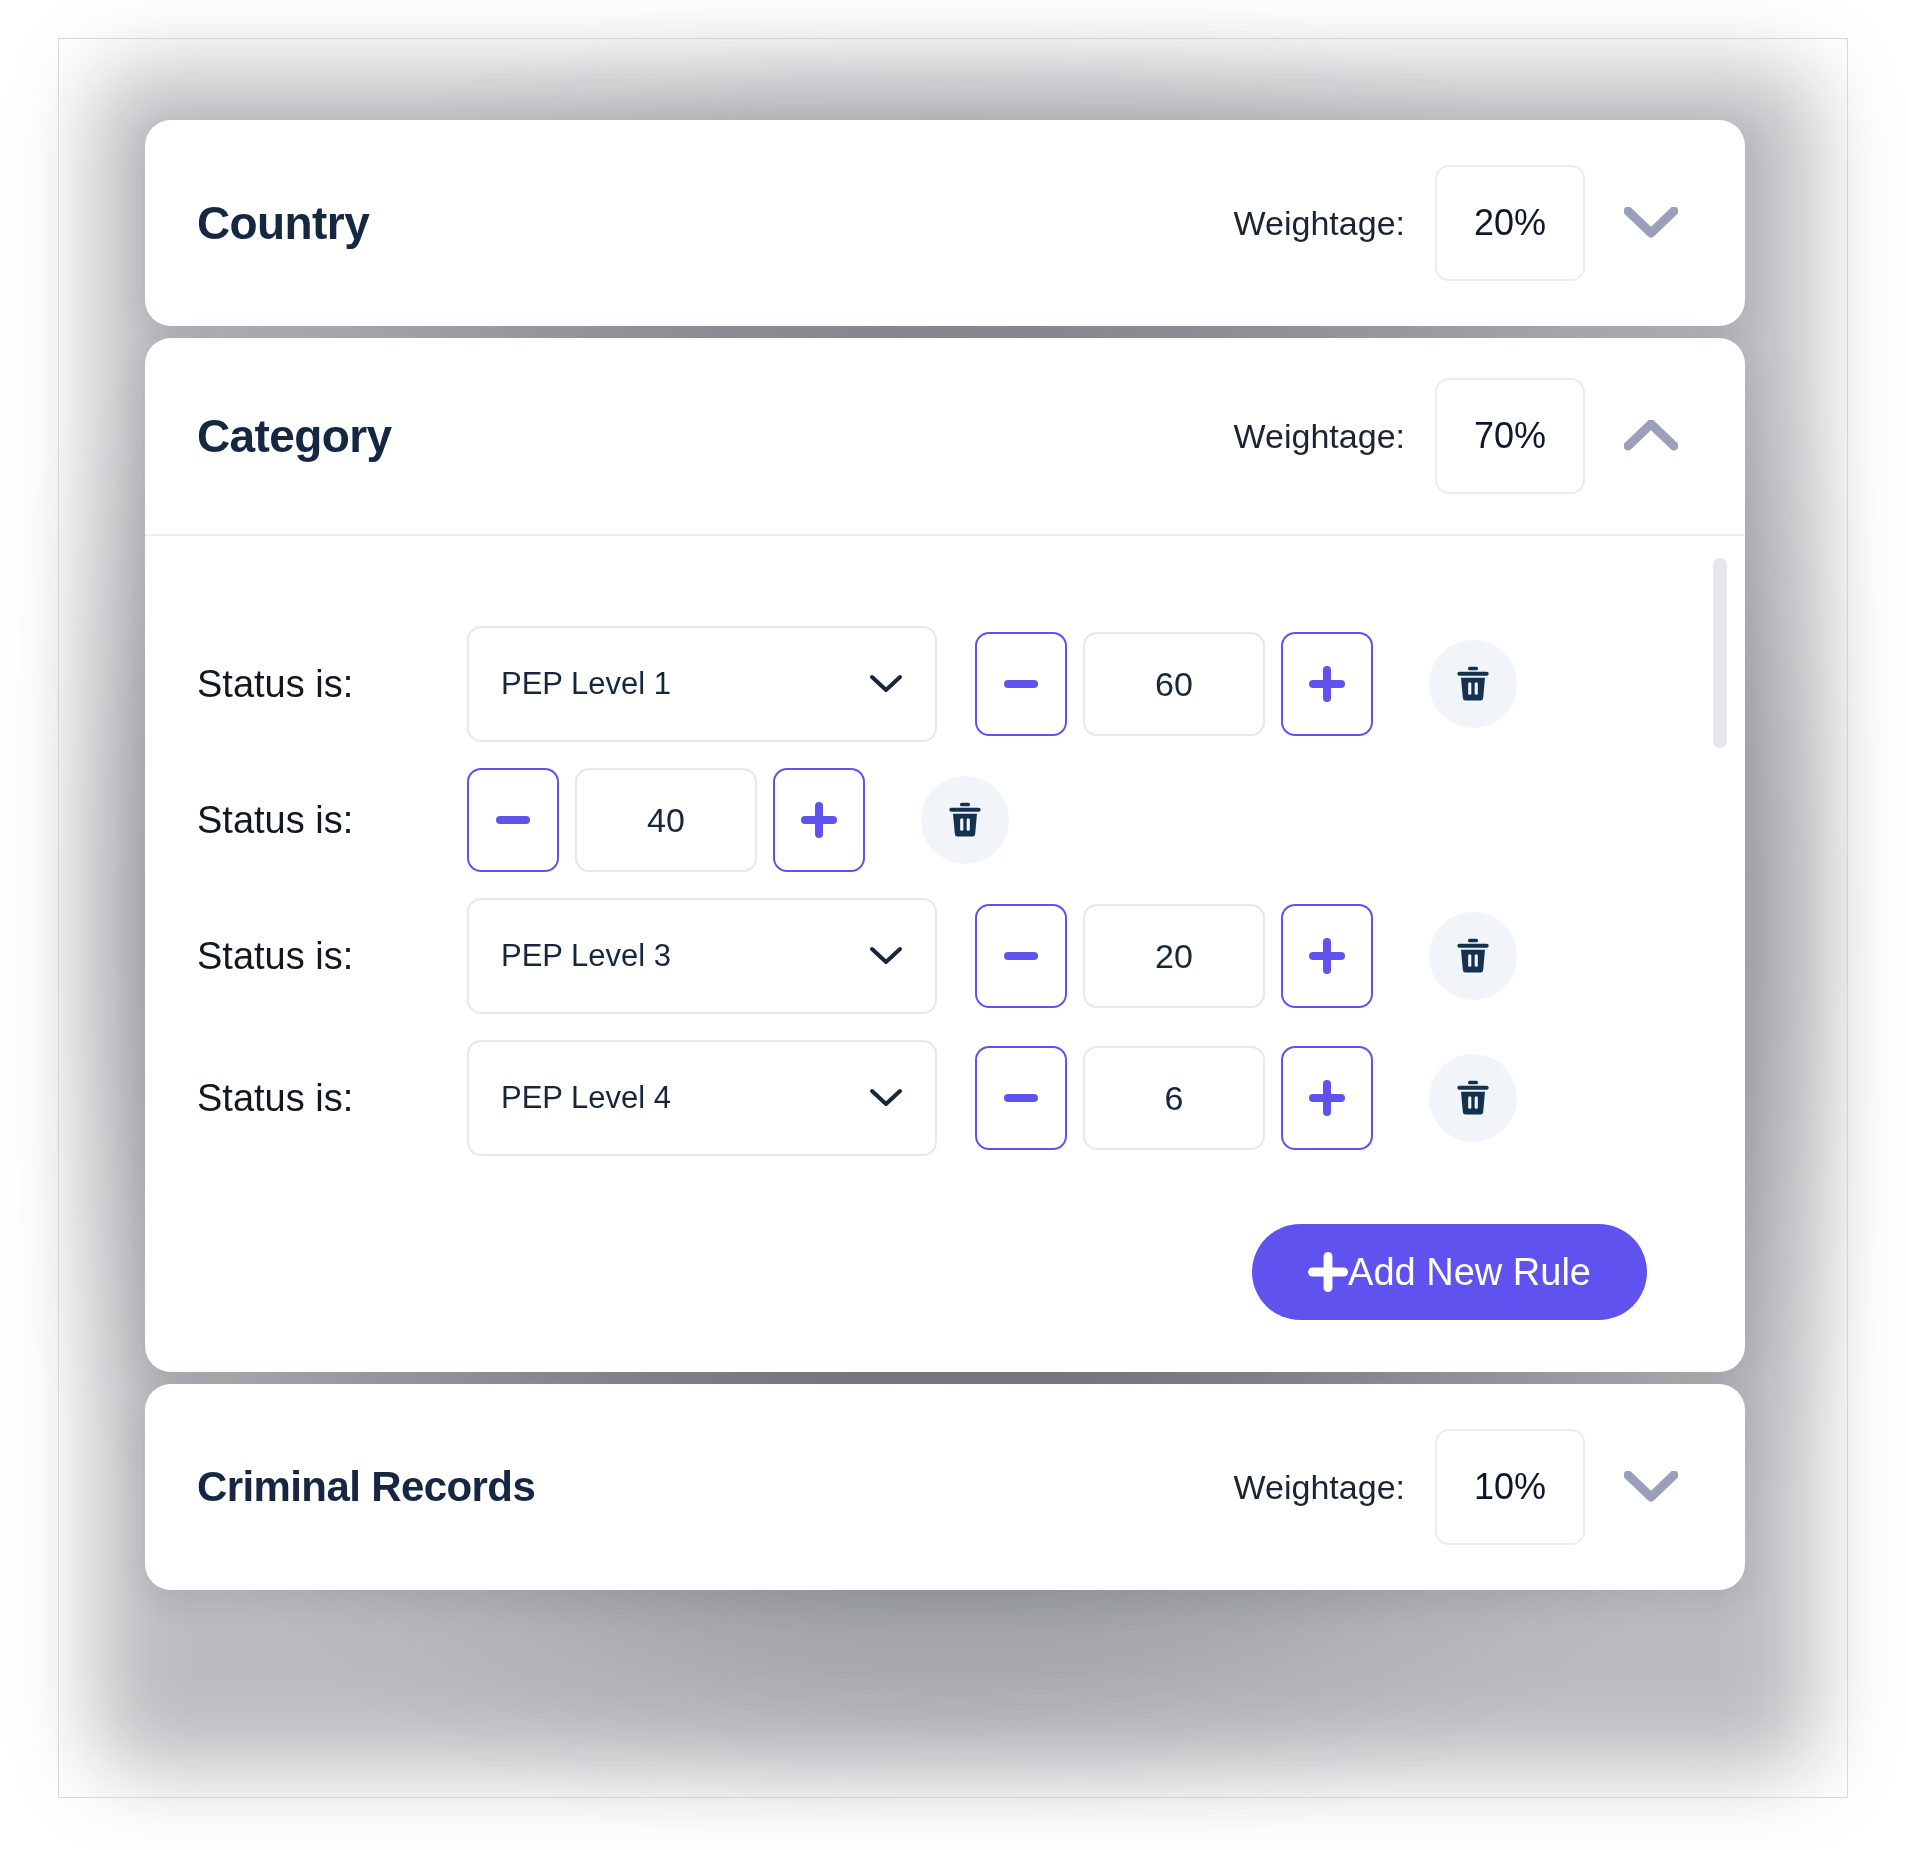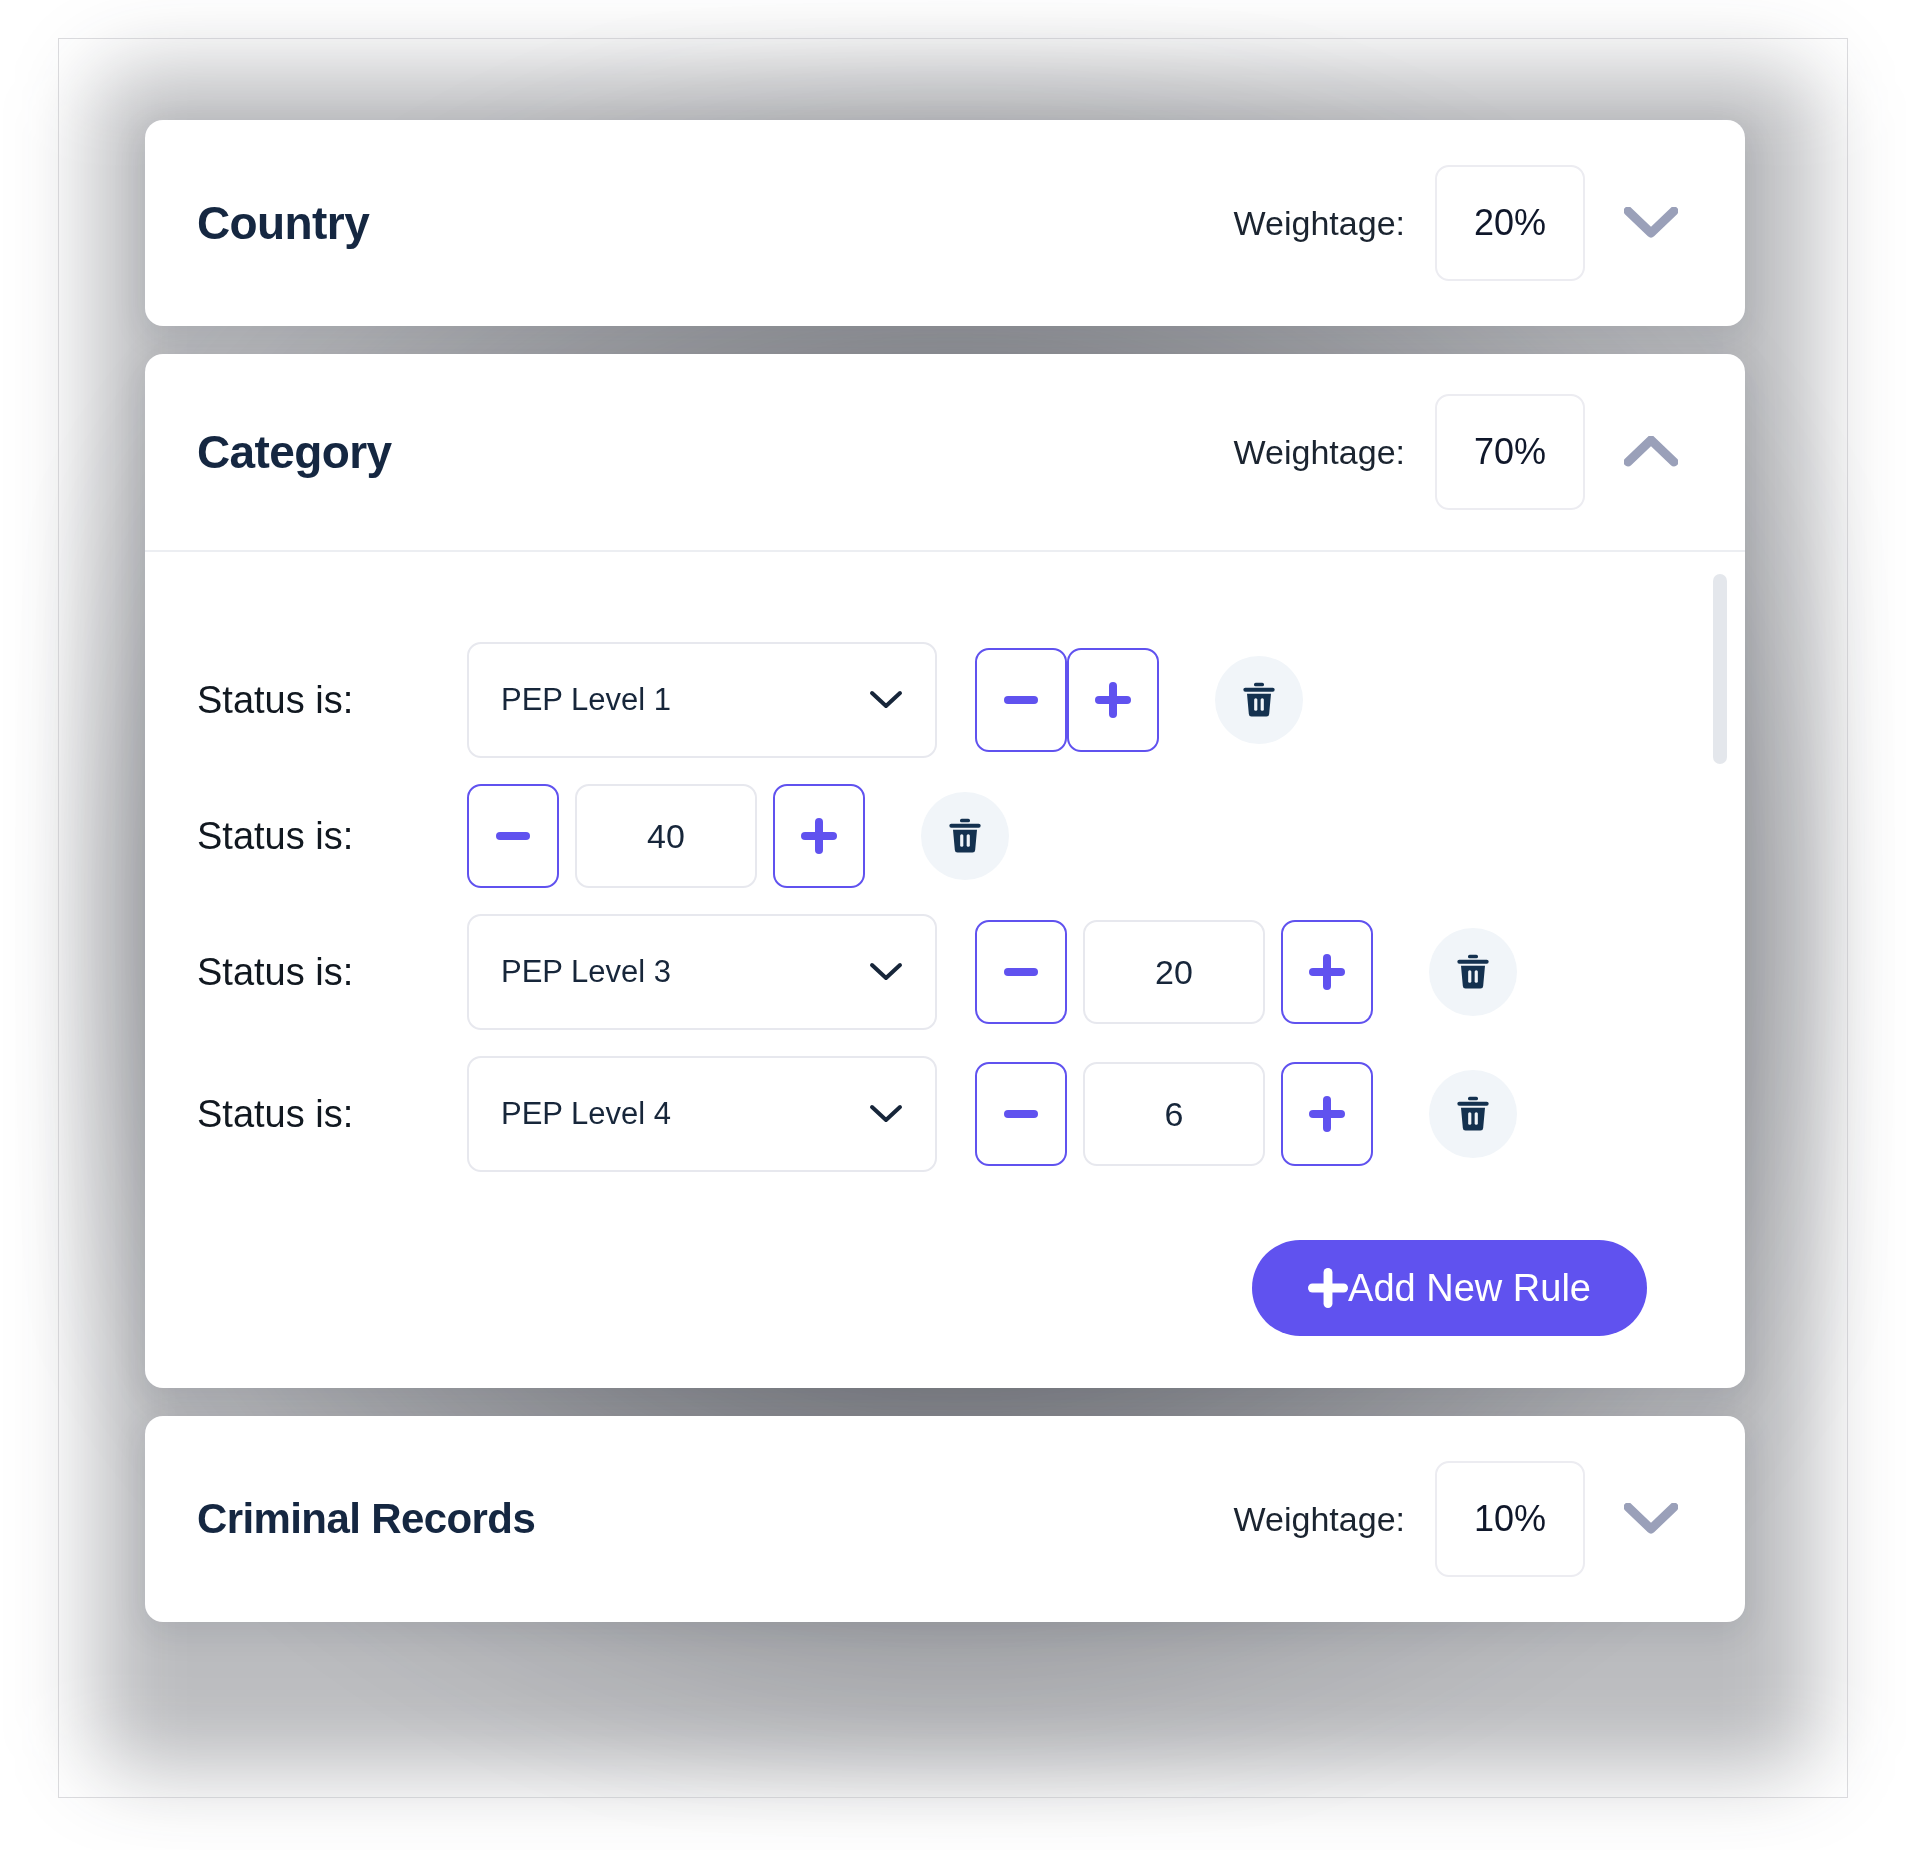--- a/index.html
+++ b/index.html
@@ -59,23 +59,23 @@
 
   .cards {
     position: absolute;
     left: 145px;
     top: 120px;
     width: 1600px;
   }
 
   .card {
     background: #ffffff;
-    border-radius: 18px;
+    border-radius: 26px;
     box-shadow: 0 10px 34px rgba(20,25,50,0.10);
-    margin-bottom: 28px;
+    margin-bottom: 12px;
   }
 
   .card-header {
     display: flex;
     align-items: center;
     padding: 0 52px;
     height: 206px;
   }
   .card-header.tall { height: 196px; }
 
@@ -281,20 +281,21 @@
               <svg width="34" height="20" viewBox="0 0 34 20" fill="none">
                 <path d="M3 3 L17 16 L31 3" stroke="#17263a" stroke-width="4" stroke-linecap="round" stroke-linejoin="round"></path>
               </svg>
             </span>
           </div>
           <div class="stepper-btn">
             <svg width="34" height="10" viewBox="0 0 34 10">
                 <rect x="0" y="1" width="34" height="8" rx="4" fill="#6052ef"></rect>
               </svg>
           </div>
+          <div class="number-box">60</div>
           <div class="stepper-btn">
             <svg width="36" height="36" viewBox="0 0 36 36">
               <rect x="0" y="14" width="36" height="8" rx="4" fill="#6052ef"></rect>
               <rect x="14" y="0" width="8" height="36" rx="4" fill="#6052ef"></rect>
             </svg>
           </div>
           <div class="trash">
             <svg width="40" height="42" viewBox="0 0 24 24" fill="#14314f">
               <rect x="9" y="1.6" width="6" height="2.2" rx="1"></rect>
               <rect x="2.6" y="4.6" width="18.8" height="2.4" rx="1.2"></rect>

